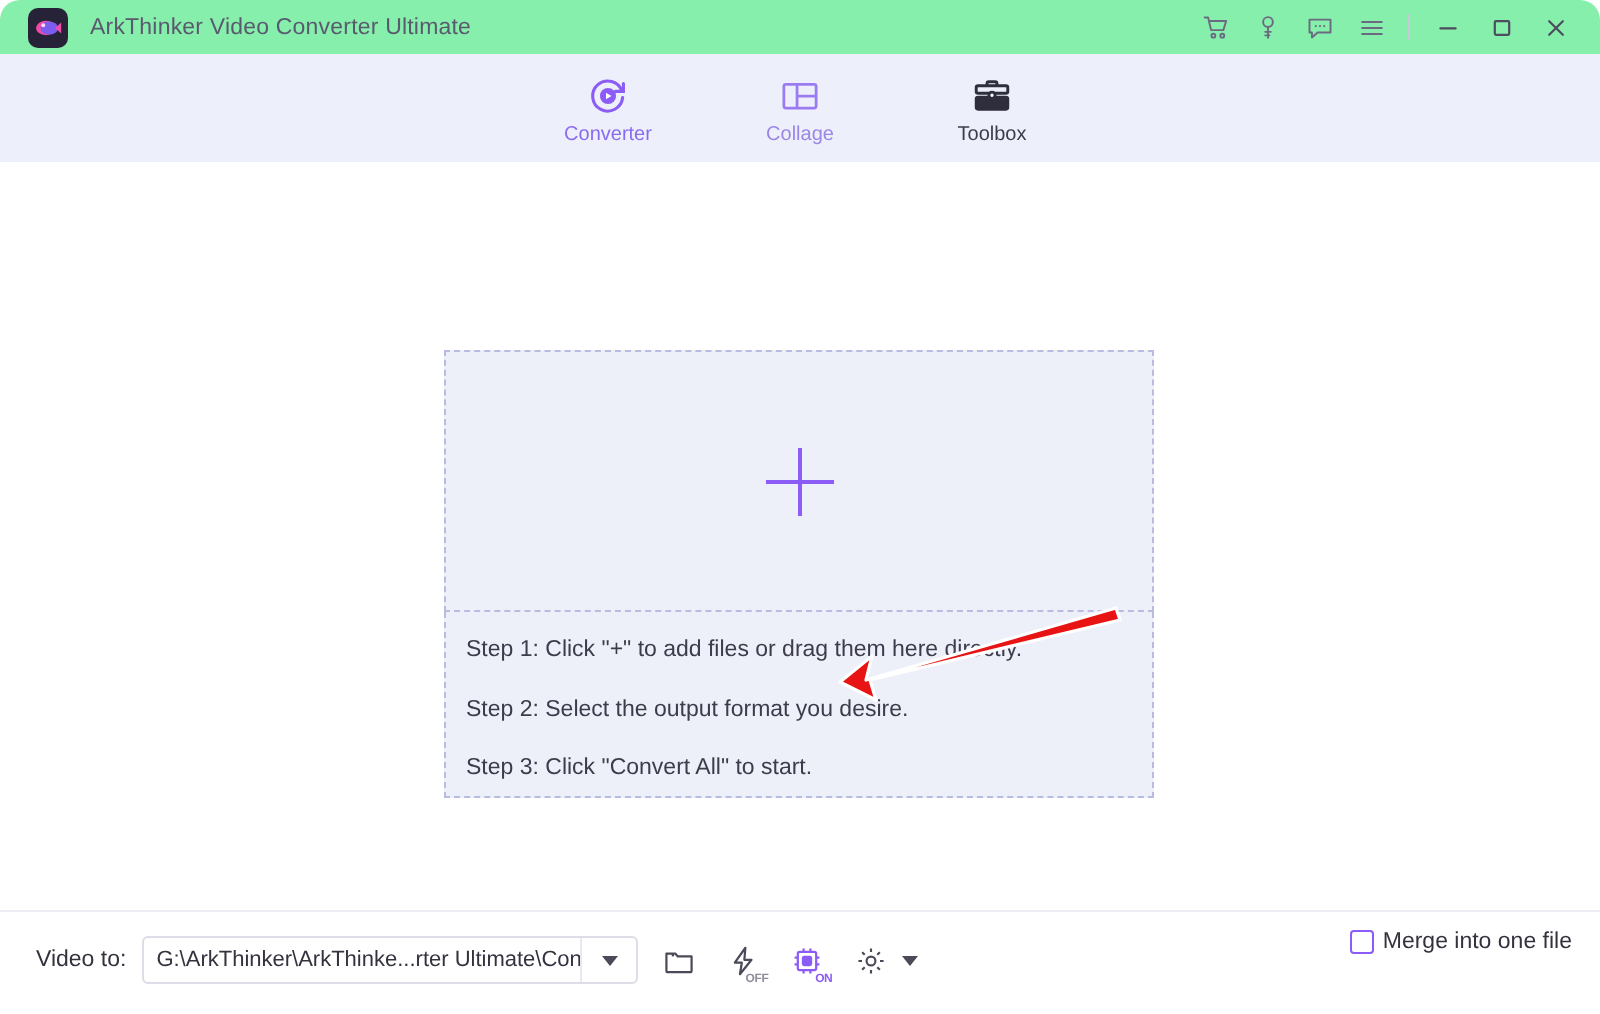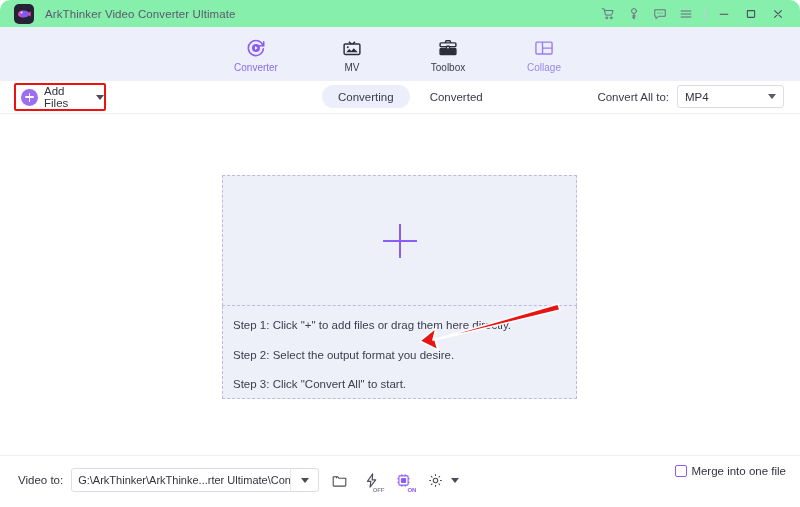--- a/index.html
+++ b/index.html
@@ -447,78 +447,44 @@
         <svg width="22" height="22" viewBox="0 0 24 24" fill="none" stroke="#8b5cf6" stroke-width="1.7" stroke-linecap="round">
           <path d="M19.6 9.4A8.2 8.2 0 1 0 20 12.8"></path>
           <path d="M20.4 5.2v4.3h-4.3"></path>
           <circle cx="12" cy="12" r="4.4" fill="#8b5cf6" stroke="none"></circle>
           <path d="M10.9 10.2l3 1.8-3 1.8z" fill="#ffffff" stroke="none"></path>
         </svg>
       </div>
       <div class="nav-label">Converter</div>
     </div>
 
-    <div class="nav-tab">
+
+    <div class="nav-tab collage">
       <div class="nav-icon">
-        <svg width="22" height="22" viewBox="0 0 24 24" fill="none" stroke="#2e2e3c" stroke-width="1.6" stroke-linejoin="round">
-          <path d="M8.6 5.3L11.6 7.6M15.4 5.3L12.5 7.6"></path>
-          <rect x="3.4" y="7.6" width="17.2" height="11.4" rx="1.2"></rect>
-          <path d="M5.7 16.6l3.3-3.6 2.3 2.4 2.6-3.2 4.4 4.4z" fill="#2e2e3c" stroke="none"></path>
-          <circle cx="7.4" cy="11.2" r="1.05" fill="#2e2e3c" stroke="none"></circle>
-        </svg>
-      </div>
-      <div class="nav-label">MV</div>
+        <svg width="22" height="22" viewBox="0 0 24 24" fill="none" stroke="#9b7cf0" stroke-width="1.5">
+          <rect x="3.2" y="5.6" width="17.6" height="13" rx="1.1"></rect>
+          <path d="M10.4 5.6v13M10.4 12.1h10.4"></path>
+        </svg>
+      </div>
+      <div class="nav-label">Collage</div>
     </div>
 
     <div class="nav-tab">
       <div class="nav-icon">
         <svg width="22" height="22" viewBox="0 0 24 24" fill="none" stroke="#2e2e3c" stroke-width="1.6" stroke-linejoin="round">
           <path d="M9.3 6.4V5.2a1 1 0 0 1 1-1h3.4a1 1 0 0 1 1 1v1.2"></path>
           <rect x="3.4" y="6.4" width="17.2" height="4.1" rx="1"></rect>
           <rect x="3.4" y="12.6" width="17.2" height="6.6" rx="1" fill="#2e2e3c"></rect>
           <circle cx="12" cy="11.6" r="1.7" fill="#ffffff" stroke="#2e2e3c"></circle>
         </svg>
       </div>
       <div class="nav-label">Toolbox</div>
     </div>
-
-    <div class="nav-tab collage">
-      <div class="nav-icon">
-        <svg width="22" height="22" viewBox="0 0 24 24" fill="none" stroke="#9b7cf0" stroke-width="1.5">
-          <rect x="3.2" y="5.6" width="17.6" height="13" rx="1.1"></rect>
-          <path d="M10.4 5.6v13M10.4 12.1h10.4"></path>
-        </svg>
-      </div>
-      <div class="nav-label">Collage</div>
-    </div>
   </div>
 
-  <div class="toolbar">
-
-    <div class="addfiles-wrap">
-      <div class="addfiles-btn">
-        <div class="plus-circle"></div>
-        <div class="addfiles-label">Add Files</div>
-        <div class="caret-dn"></div>
-      </div>
-    </div>
-
-    <div class="seg-tabs">
-      <div class="seg-tab active">Converting</div>
-      <div class="seg-tab">Converted</div>
-    </div>
-
-    <div class="convert-all-to">
-      <div class="cat-label">Convert All to:</div>
-      <div class="cat-select">
-        <span class="val">MP4</span>
-        <span class="arrow"></span>
-      </div>
-    </div>
-  </div>
 
   <div class="main-area">
 
     <div class="dropzone">
       <div class="dz-top">
         <div class="dz-plus"></div>
       </div>
       <div class="dz-bottom">
         <div class="step-line">Step 1: Click "+" to add files or drag them here directly.</div>
         <div class="step-line">Step 2: Select the output format you desire.</div>

